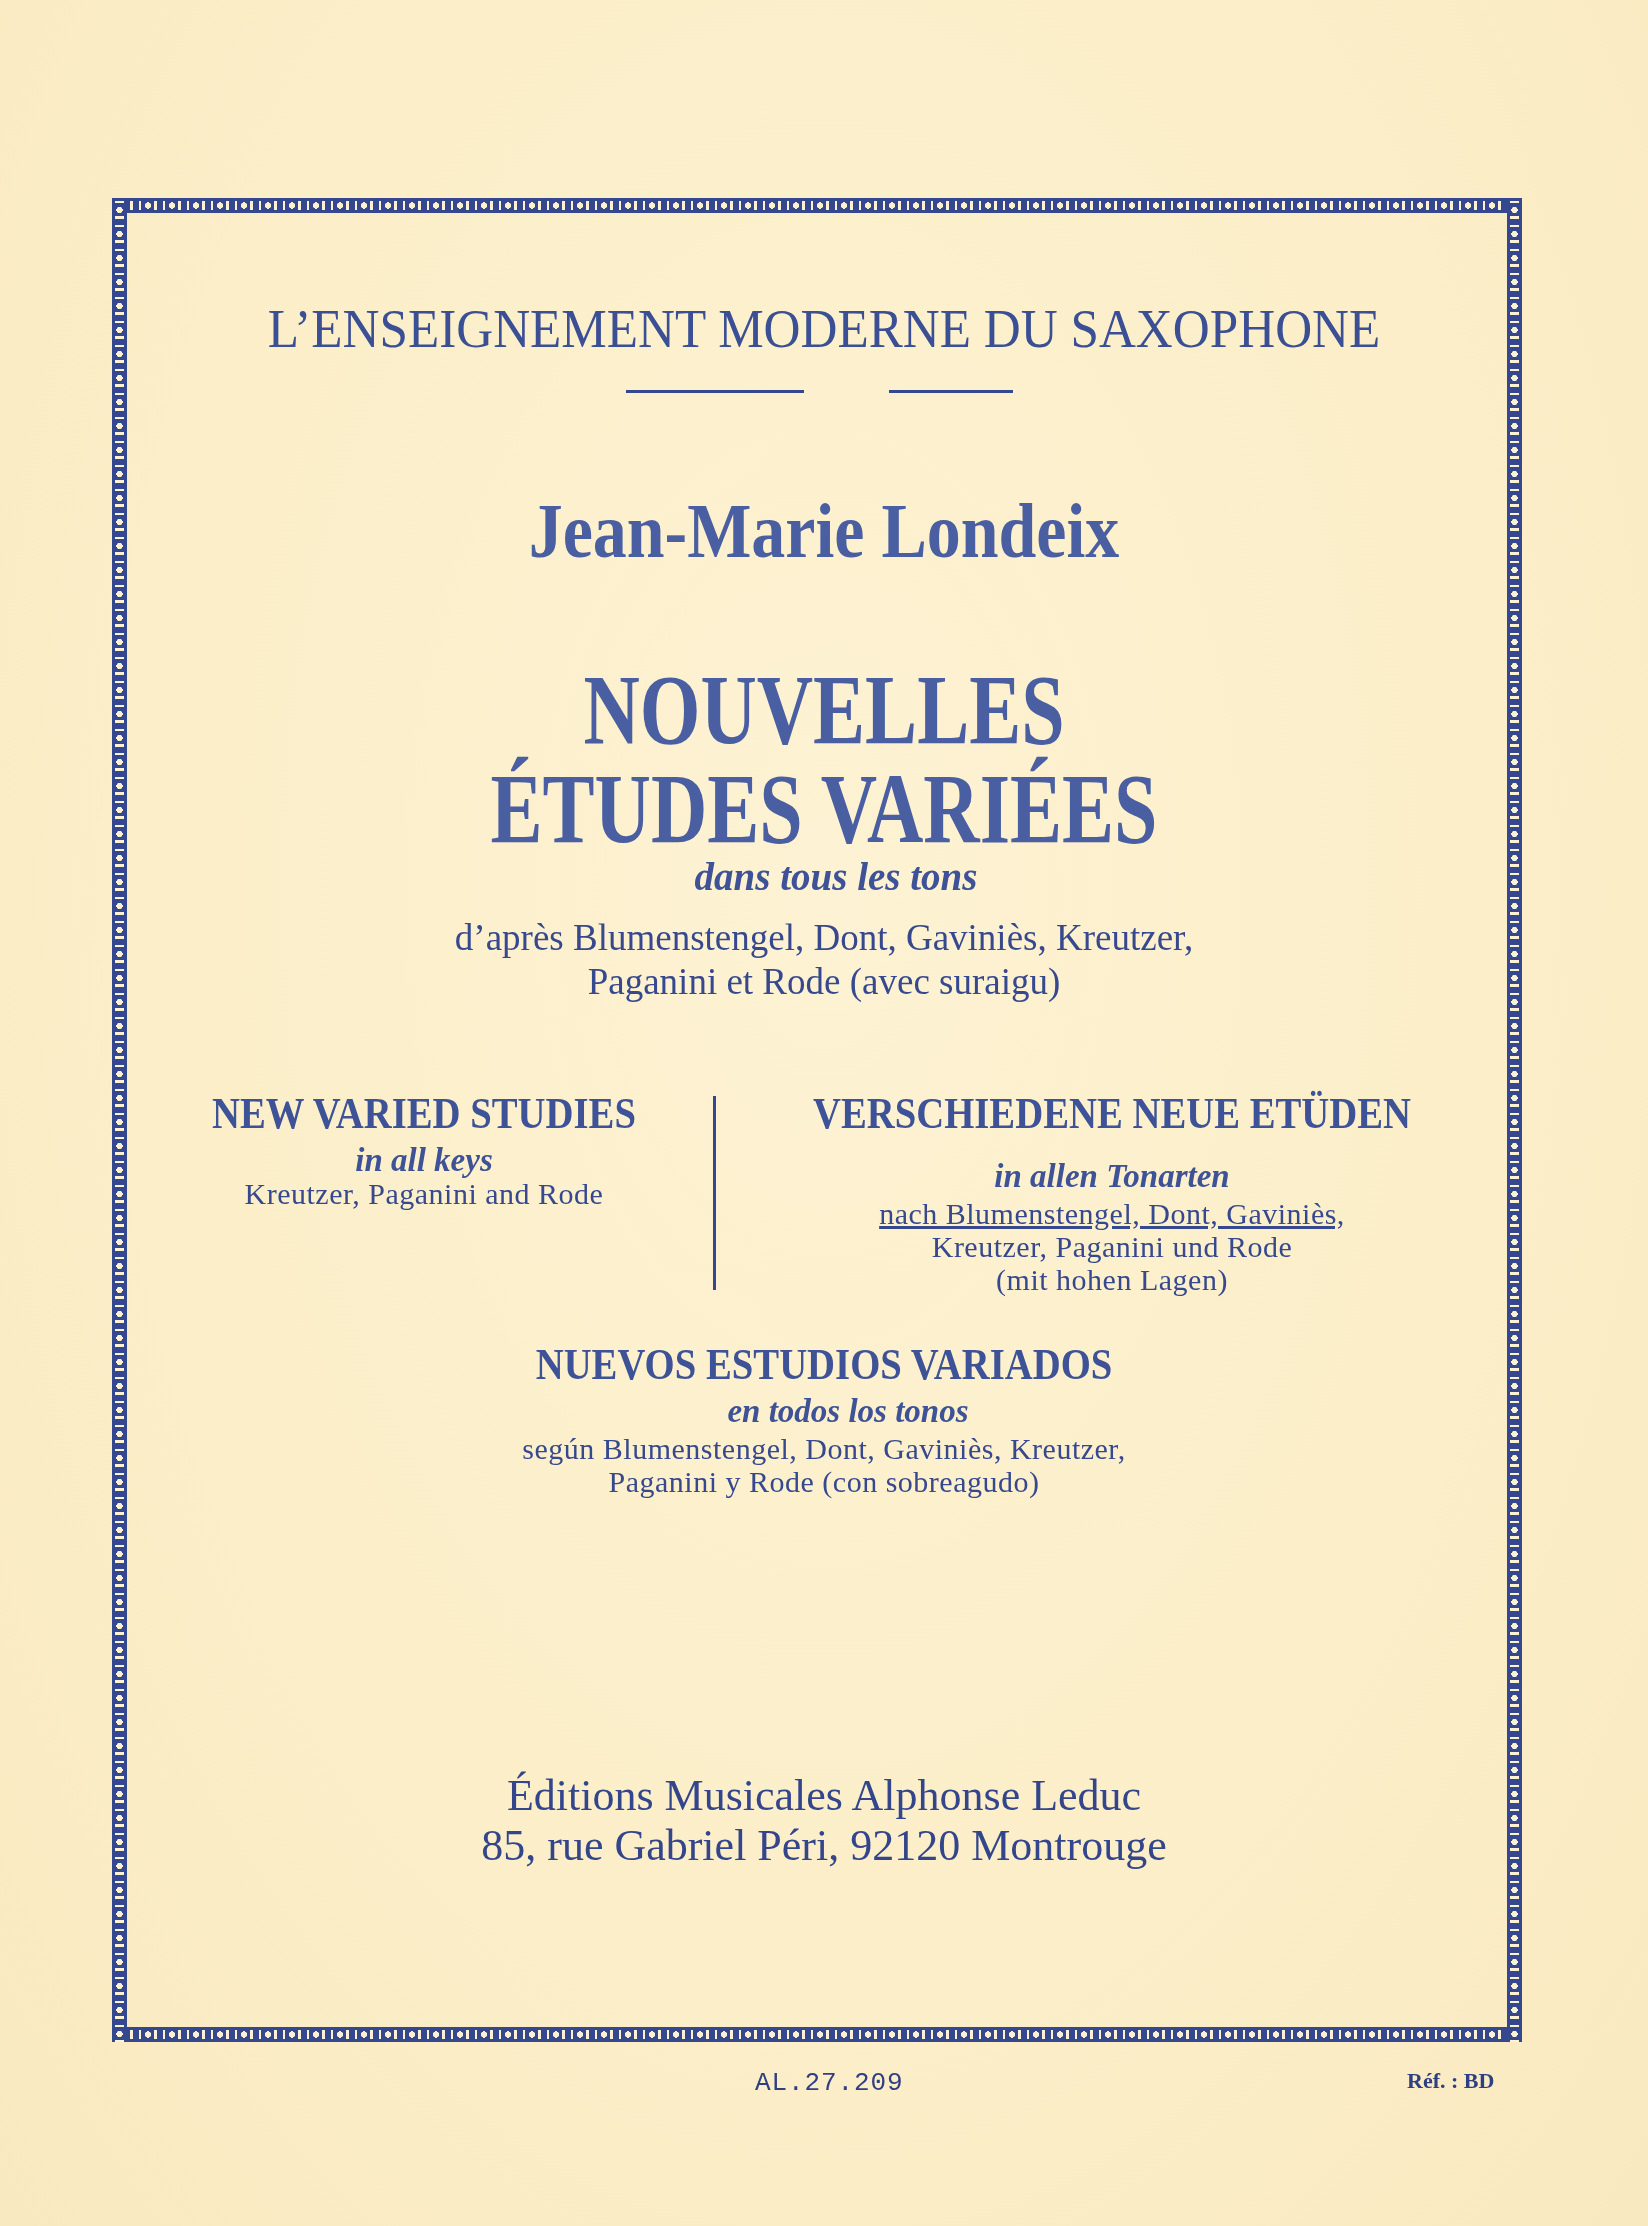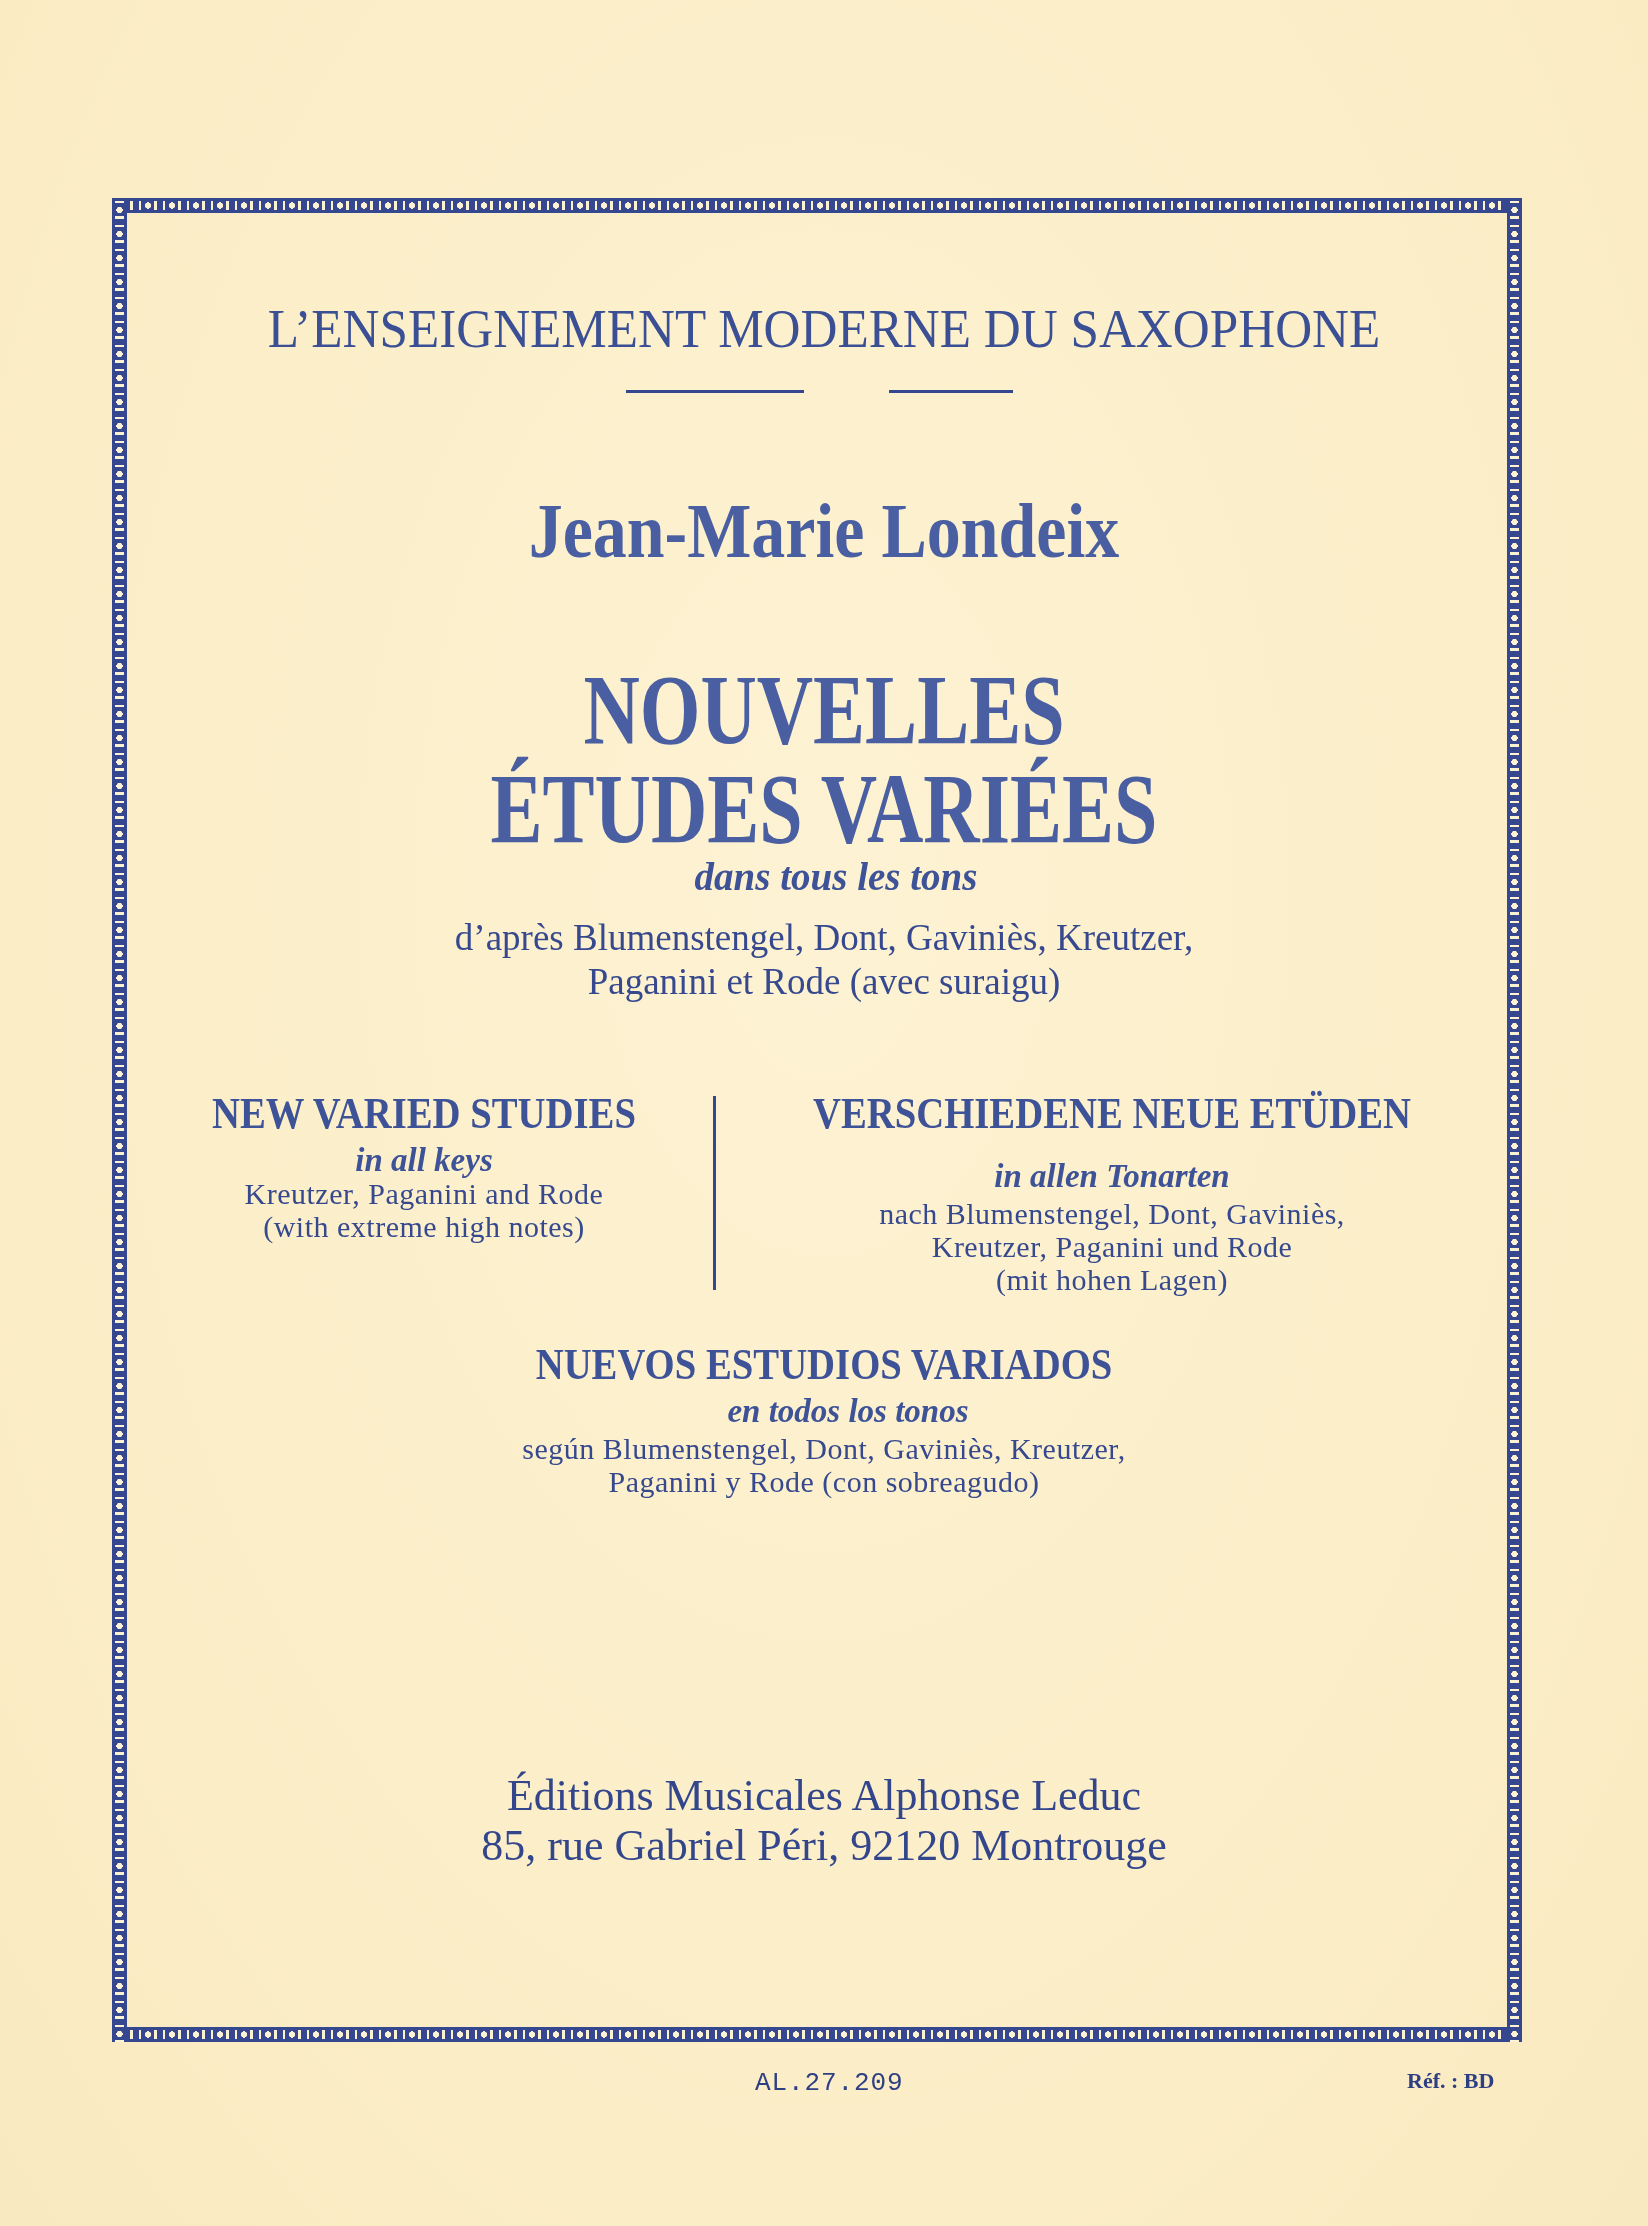--- a/index.html
+++ b/index.html
@@ -156,29 +156,28 @@
 <div class="abs center main-title" style="top:759px;">ÉTUDES VARIÉES</div>
 
 <div class="abs center subtitle-it" style="top:854px; font-size:39px;">dans tous les tons</div>
 <div class="abs center body-line" style="left:0; width:1648px; top:916px; font-size:37px;">d’après Blumenstengel, Dont, Gaviniès, Kreutzer,</div>
 <div class="abs center body-line" style="left:0; width:1648px; top:960px; font-size:37px;">Paganini et Rode (avec suraigu)</div>
 
 <div class="col" style="left:138px; width:572px; top:1092px;">
   <div class="col-heading">NEW VARIED STUDIES</div>
   <div class="col-sub" style="margin-top:8.3px;">in all keys</div>
   <div class="col-line">Kreutzer, Paganini and Rode</div>
-  <div class="col-line">(with extreme high notes)</div>
 </div>
 
 <div class="divider"></div>
 
 <div class="col" style="left:729px; width:766px; top:1092px;">
   <div class="col-heading">VERSCHIEDENE NEUE ETÜDEN</div>
   <div class="col-sub" style="margin-top:24px;">in allen Tonarten</div>
-  <div class="col-line" style="margin-top:3.7px;">nach Blumenstengel, Dont, Gaviniès,</div>
+  <div class="col-line" style="margin-top:3.7px;text-decoration:underline;">nach Blumenstengel, Dont, Gaviniès,</div>
   <div class="col-line">Kreutzer, Paganini und Rode</div>
   <div class="col-line">(mit hohen Lagen)</div>
 </div>
 
 <div class="col" style="left:0; width:1648px; top:1343px;">
   <div class="col-heading">NUEVOS ESTUDIOS VARIADOS</div>
   <div class="col-sub" style="margin-top:8.3px;margin-left:48px;">en todos los tonos</div>
   <div class="col-line" style="margin-top:3.7px;">según Blumenstengel, Dont, Gaviniès, Kreutzer,</div>
   <div class="col-line">Paganini y Rode (con sobreagudo)</div>
 </div>

